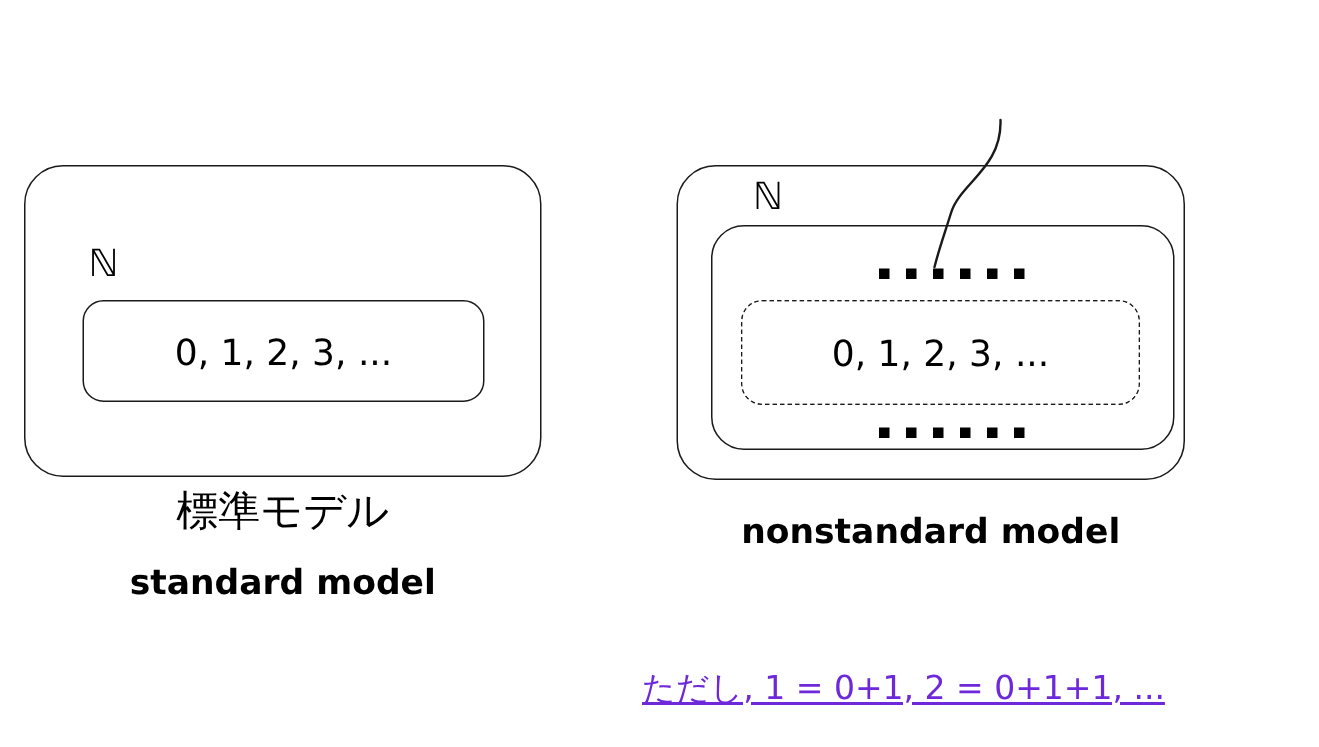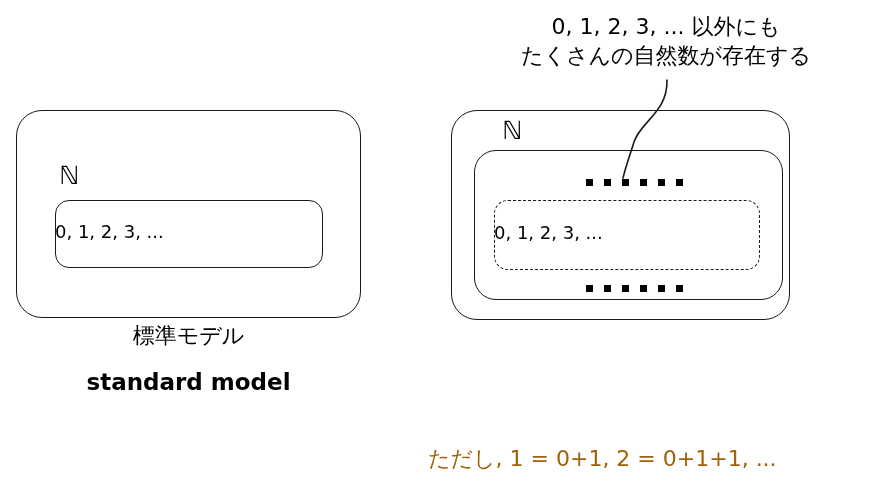--- a/index.html
+++ b/index.html
@@ -52,25 +52,25 @@
     font-family: "DejaVu Sans", "Liberation Sans", sans-serif;
     font-size: 25px;
     line-height: 1;
     color: #000;
     letter-spacing: 0;
   }
 
   .setcontent {
     position: absolute;
     font-family: "DejaVu Sans", "Liberation Sans", sans-serif;
-    font-size: 18px;
+    font-size: 24px;
     line-height: 1;
     color: #000;
     white-space: nowrap;
-    text-align: left;
+    text-align: center;
   }
 
   .dots {
     position: absolute;
     display: flex;
     gap: 11px;
     align-items: center;
   }
   .dots span {
     display: block;
@@ -80,22 +80,22 @@
   }
 
   .caption {
     position: absolute;
     text-align: center;
     line-height: 1.22;
     white-space: nowrap;
   }
   .caption .jp {
     display: block;
-    font-family: Liberation Mono, monospace;
-    font-size: 22px;
+    font-family: Liberation Serif, serif;
+    font-size: 28px;
     font-weight: 400;
     color: #000;
   }
   .caption .en {
     display: block;
     font-family: "DejaVu Sans", "Liberation Sans", sans-serif;
     font-size: 23px;
     font-weight: 700;
     color: #000;
     margin-top: 16px;
@@ -109,22 +109,23 @@
     font-size: 22px;
     color: #000;
     white-space: nowrap;
   }
   .annotation span { display: block; }
 
   .footnote {
     position: absolute;
     font-family: "DejaVu Sans", "Liberation Sans", sans-serif;
     font-size: 22px;
-    color: #a16207;
+    color: #6d28d9;
     white-space: nowrap;
+    text-decoration: underline;
   }
 
   .leader {
     position: absolute;
     left: 0; top: 0;
     width: 879px;
     height: 498px;
     pointer-events: none;
     overflow: visible;
   }
@@ -169,26 +170,23 @@
   <div class="dots" style="left:586px; top:285px;">
     <span></span>
     <span></span>
     <span></span>
     <span></span>
     <span></span>
     <span></span>
   </div>
 
   <div class="caption" style="left:451px; top:325px; width:339px;">
+    <span class="en">nonstandard model</span>
   </div>
 
-  <div class="annotation" style="left:476px; top:12px; width:380px;">
-    <span>0, 1, 2, 3, ... 以外にも</span>
-    <span>たくさんの自然数が存在する</span>
-  </div>
 
   <svg class="leader" viewBox="0 0 879 498" xmlns="http://www.w3.org/2000/svg">
     <path d="M 667 80
              C 668 112, 640 122, 634 142
              C 629 158, 626 166, 623 178" fill="none" stroke="#1a1a1a" stroke-width="1.6" stroke-linecap="round"></path>
   </svg>
 
   <div class="footnote" style="left:428px; top:444px;">ただし, 1 = 0+1, 2 = 0+1+1, ...</div>
 
 </div>

